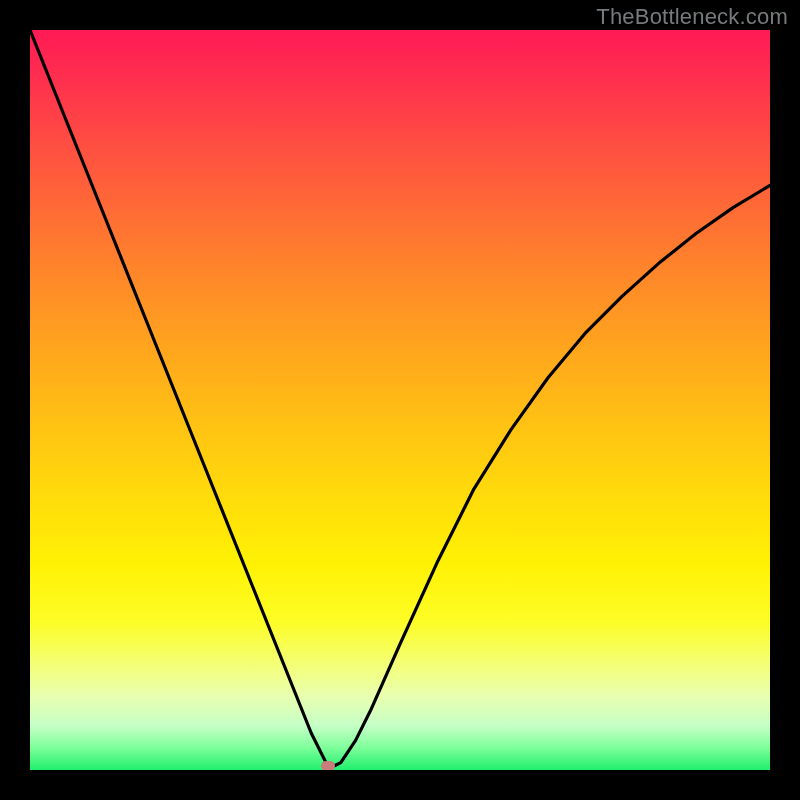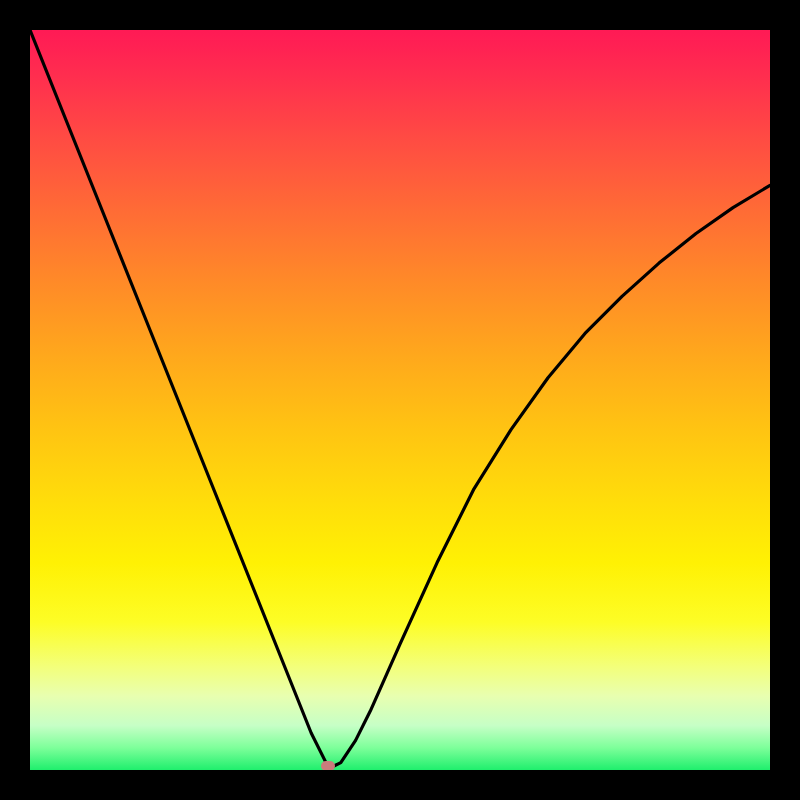--- a/index.html
+++ b/index.html
@@ -86,14 +86,15 @@
   <div class="plot-area">
     <div class="gradient-bg"></div>
 
     <svg class="curve-svg" viewBox="0 0 740 740" preserveAspectRatio="none">
       <path id="curve-path" fill="none" stroke="#000" stroke-width="3.2" stroke-linecap="round" stroke-linejoin="round" d="M0.00 0.00 L37.00 92.50 L74.00 185.00 L111.00 277.50 L148.00 370.00 L185.00 462.50 L222.00 555.00 L259.00 647.50 L281.20 703.00 L296.00 732.60 L303.40 736.30 L310.80 732.60 L325.60 710.40 L340.40 680.80 L370.00 614.20 L407.00 532.80 L444.00 458.80 L481.00 399.60 L518.00 347.80 L555.00 303.40 L592.00 266.40 L629.00 233.10 L666.00 203.50 L703.00 177.60 L740.00 155.40"></path>
     </svg>
 
     <div class="marker" id="marker" style="left: 298.22px; top: 736.3px; background: rgb(201, 124, 124);"></div>
   </div>
 
+  <div class="watermark">TheBottleneck.com</div>
 
 </div>
 
 </body></html>

